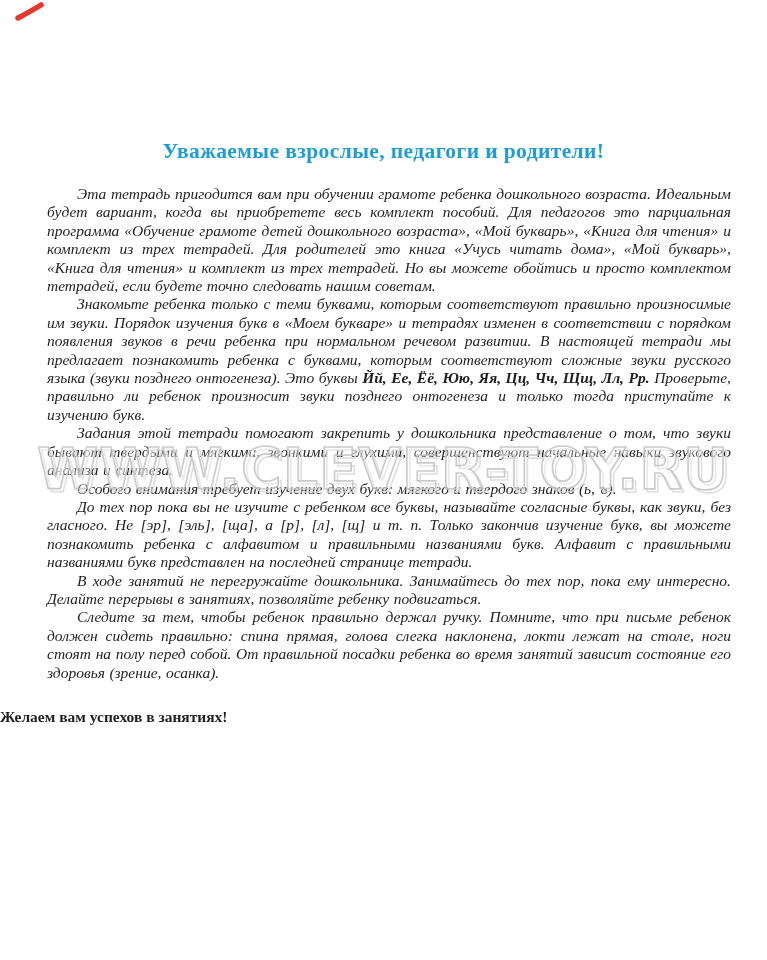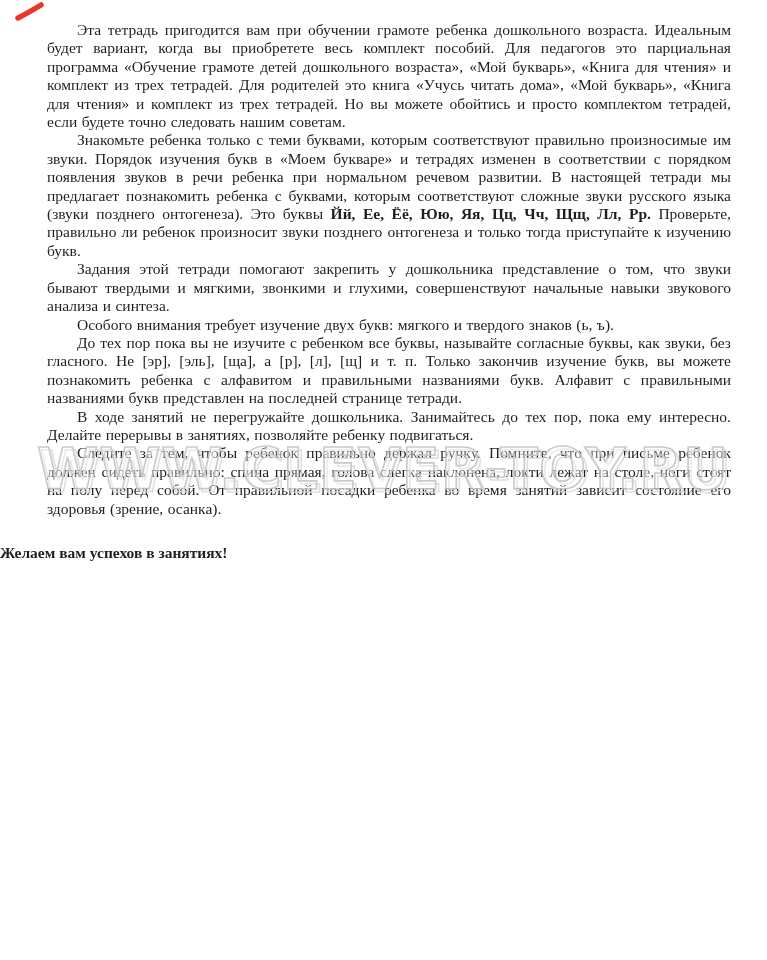--- a/index.html
+++ b/index.html
@@ -37,20 +37,21 @@
     width: 684px;
     font-size: 15.5px;
     line-height: 18.4px;
     text-align: justify;
     text-align-last: left;
   }
   .body-text p {
     margin: 0;
     text-indent: 30px;
     word-spacing: 0.6px;
+    font-style: italic;
   }
   .closing {
     margin: 26px 0 0 0;
     text-align: left;
     font-size: 15.5px;
     font-weight: bold;
   }
   .watermark {
     position: absolute;
     left: 0;
@@ -69,20 +70,21 @@
 </style>
 </head>
 <body>
 
 <div class="page">
 
   <svg class="corner-mark" width="40" height="22" viewBox="0 0 40 22">
     <path d="M4 16 Q 12 12 27 3" fill="none" stroke="#e5392e" stroke-width="5.5" stroke-linecap="round"></path>
   </svg>
 
+  <h1 class="heading">Уважаемые взрослые, педагоги и родители!</h1>
 
   <div class="body-text">
       <p><span>Эта тетрадь пригодится вам при обучении грамоте ребенка дошкольного возраста. Идеальным будет вариант, когда вы приобретете весь комплект пособий. Для педагогов это парциальная программа «Обучение грамоте детей дошкольного возраста», «Мой букварь», «Книга для чтения» и комплект из трех тетрадей. Для родителей это книга «Учусь читать дома», «Мой букварь», «Книга для чтения» и комплект из трех тетрадей. Но вы можете обойтись и просто комплектом тетрадей, если будете точно следовать нашим советам.</span></p>
       <p><span>Знакомьте ребенка только с теми буквами, которым соответствуют правильно произносимые им звуки. Порядок изучения букв в «Моем букваре» и тетрадях изменен в соответствии с порядком появления звуков в речи ребенка при нормальном речевом развитии. В настоящей тетради мы предлагает познакомить ребенка с буквами, которым соответствуют сложные звуки русского языка (звуки позднего онтогенеза). Это буквы </span><b>Йй, Ее, Ёё, Юю, Яя, Цц, Чч, Щщ, Лл, Рр.</b><span> Проверьте, правильно ли ребенок произносит звуки позднего онтогенеза и только тогда приступайте к изучению букв.</span></p>
       <p><span>Задания этой тетради помогают закрепить у дошкольника представление о том, что звуки бывают твердыми и мягкими, звонкими и глухими, совершенствуют начальные навыки звукового анализа и синтеза.</span></p>
       <p><span>Особого внимания требует изучение двух букв: мягкого и твердого знаков (ь, ъ).</span></p>
       <p><span>До тех пор пока вы не изучите с ребенком все буквы, называйте согласные буквы, как звуки, без гласного. Не [эр], [эль], [ща], а [р], [л], [щ] и т. п. Только закончив изучение букв, вы можете познакомить ребенка с алфавитом и правильными названиями букв. Алфавит с правильными названиями букв представлен на последней странице тетради.</span></p>
       <p><span>В ходе занятий не перегружайте дошкольника. Занимайтесь до тех пор, пока ему интересно. Делайте перерывы в занятиях, позволяйте ребенку подвигаться.</span></p>
       <p><span>Следите за тем, чтобы ребенок правильно держал ручку. Помните, что при письме ребенок должен сидеть правильно: спина прямая, голова слегка наклонена, локти лежат на столе, ноги стоят на полу перед собой. От правильной посадки ребенка во время занятий зависит состояние его здоровья (зрение, осанка).</span></p>
     </div>

